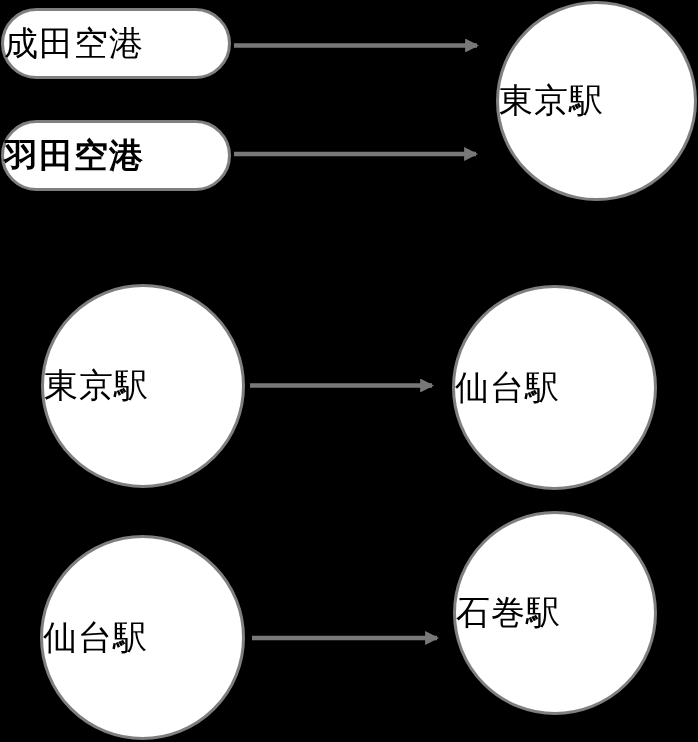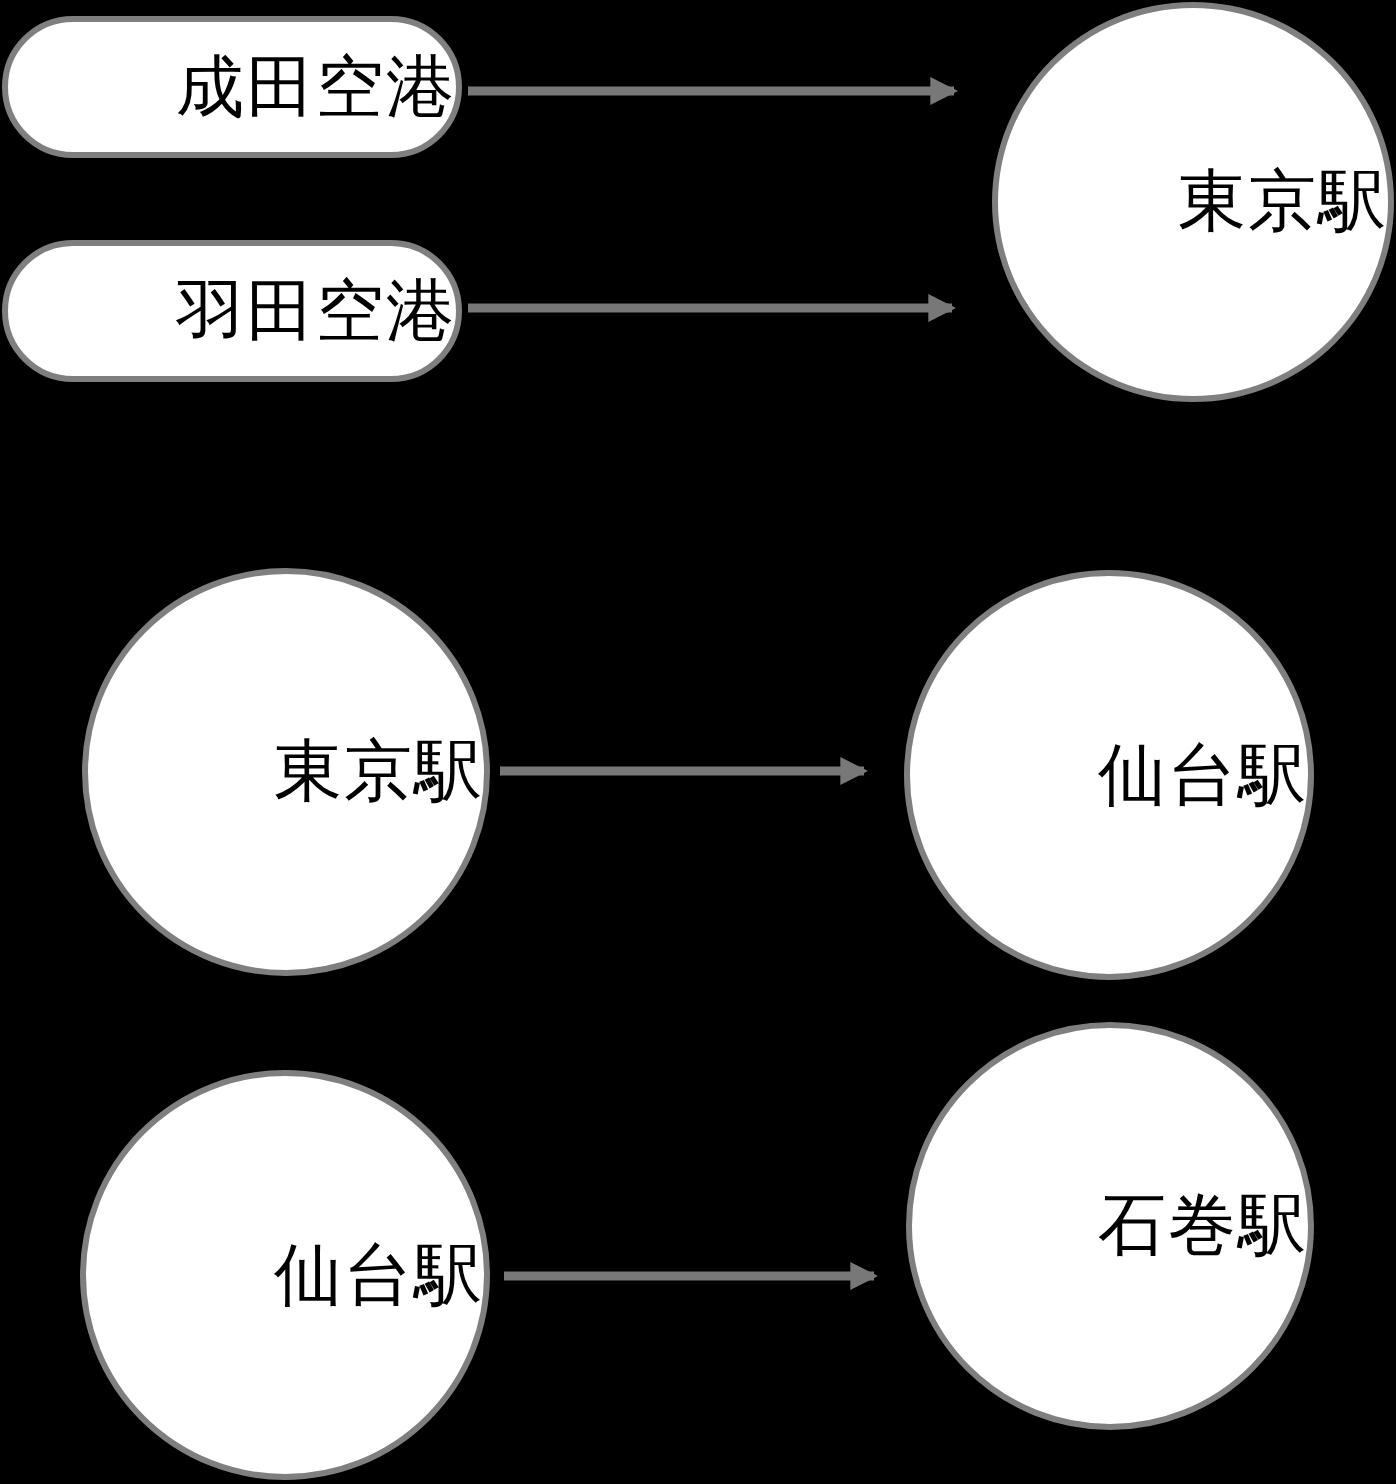--- a/index.html
+++ b/index.html
@@ -15,36 +15,36 @@
     overflow: hidden;
     font-family: "Liberation Sans", "DejaVu Sans", sans-serif;
   }
   .node {
     position: absolute;
     background: #ffffff;
     border: 3px solid #7f7f7f;
     box-sizing: border-box;
     display: flex;
     align-items: center;
-    justify-content: flex-end;
+    justify-content: flex-start;
     color: #000000;
     font-size: 34px;
     letter-spacing: 1px;
     white-space: nowrap;
   }
   .pill {
     width: 230px;
     height: 71px;
     border-radius: 36px;
   }
   .circle {
     border-radius: 50%;
   }
   #pill-narita   { left: 1px;  top: 8px; }
-  #pill-haneda   { left: 1px;  top: 120px; }
+  #pill-haneda   { left: 1px;  top: 120px; font-weight: bold; }
   #circle-tokyo-top   { left: 496px; top: 1px;   width: 201px; height: 200px; }
   #circle-tokyo-mid   { left: 41px;  top: 284px; width: 204px; height: 204px; }
   #circle-sendai-mid  { left: 452px; top: 285px; width: 205px; height: 205px; }
   #circle-sendai-bot  { left: 40px;  top: 535px; width: 205px; height: 205px; }
   #circle-ishinomaki  { left: 453px; top: 511px; width: 204px; height: 204px; }
   .arrow-layer {
     position: absolute;
     left: 0;
     top: 0;
     width: 698px;

